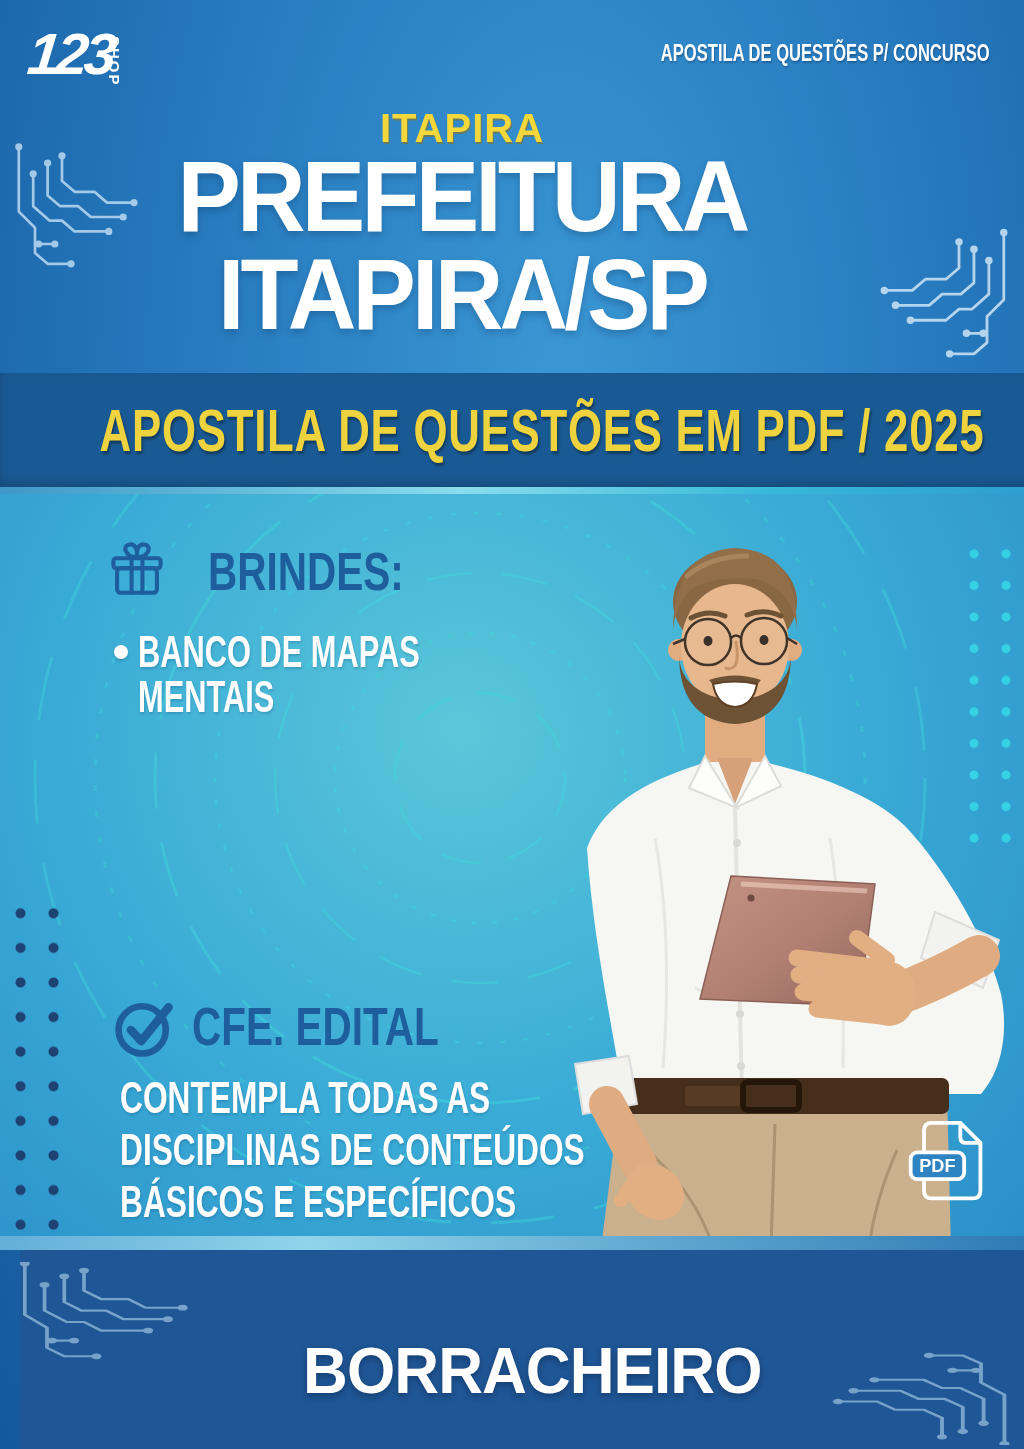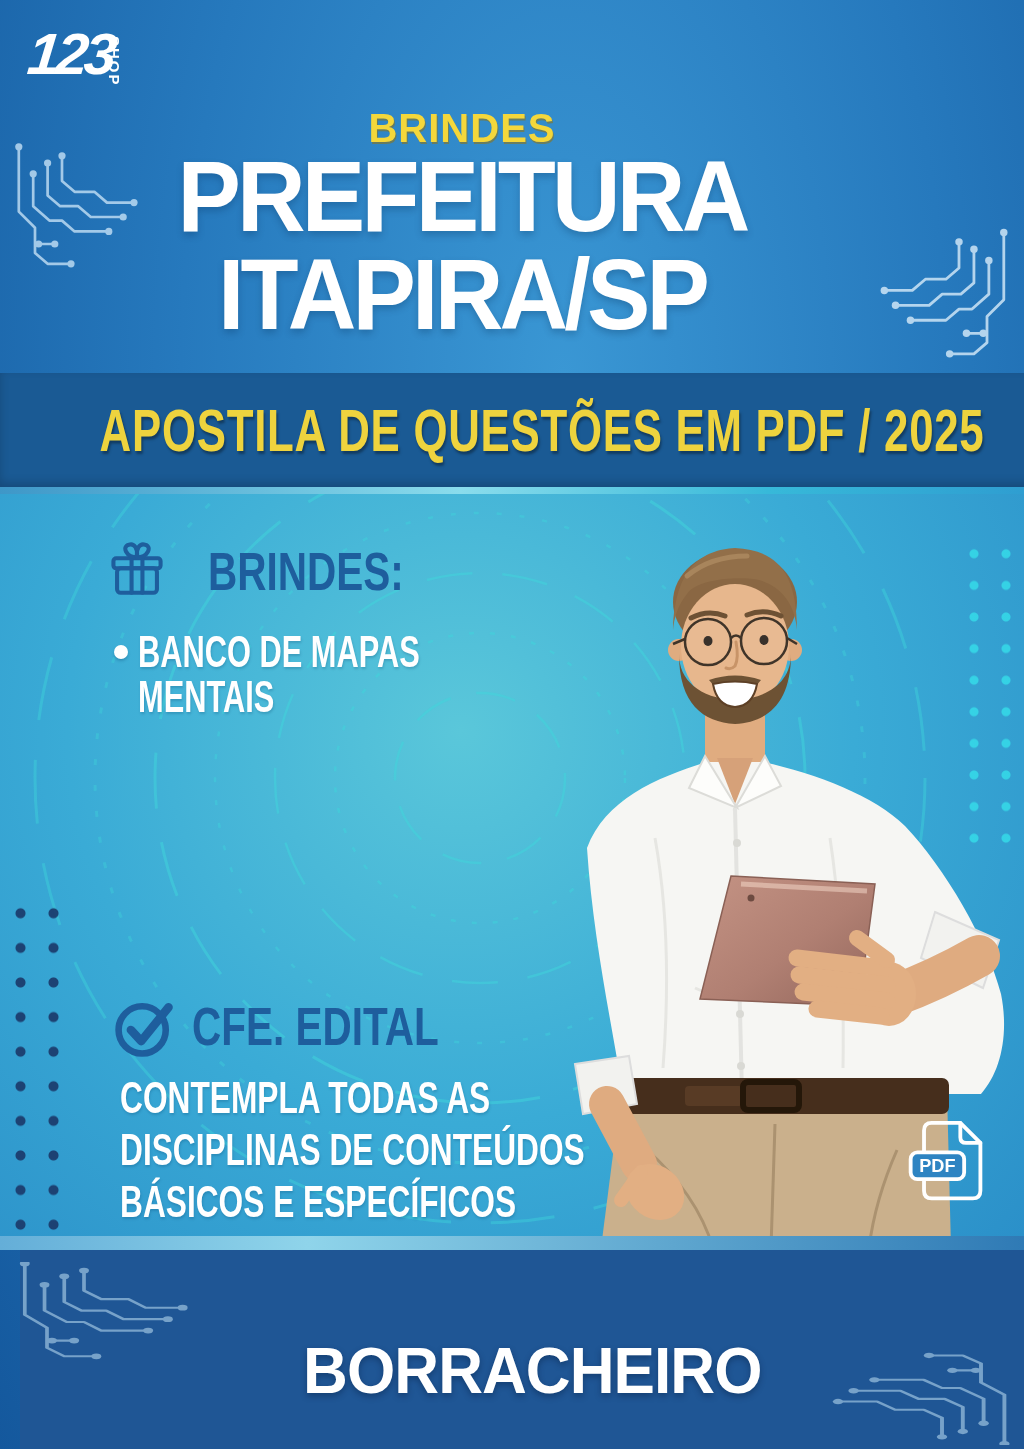--- a/index.html
+++ b/index.html
@@ -166,23 +166,26 @@
       <use href="#circuit-motif" transform="scale(-1,1) translate(-150,0)"></use>
     </svg>
 
   <div class="dots-left"></div>
   <div class="dots-right"></div>
 
   <div class="logo">
     <span class="logo-num">123</span>
     <span class="logo-word">SHOP</span>
   </div>
+  <div class="tagline">
+    <span>APOSTILA DE QUESTÕES P/ CONCURSO</span>
+  </div>
 
   <div class="hero-text">
-    <div class="kicker">BRINDES</div>
+    <div class="kicker">ITAPIRA</div>
     <h1 class="title">
       <span>PREFEITURA</span>
       <span>ITAPIRA/SP</span>
     </h1>
   </div>
 
   <div class="banner">
     <span class="banner-text">APOSTILA DE QUESTÕES EM PDF / 2025</span>
   </div>
   <div class="strip"></div>

